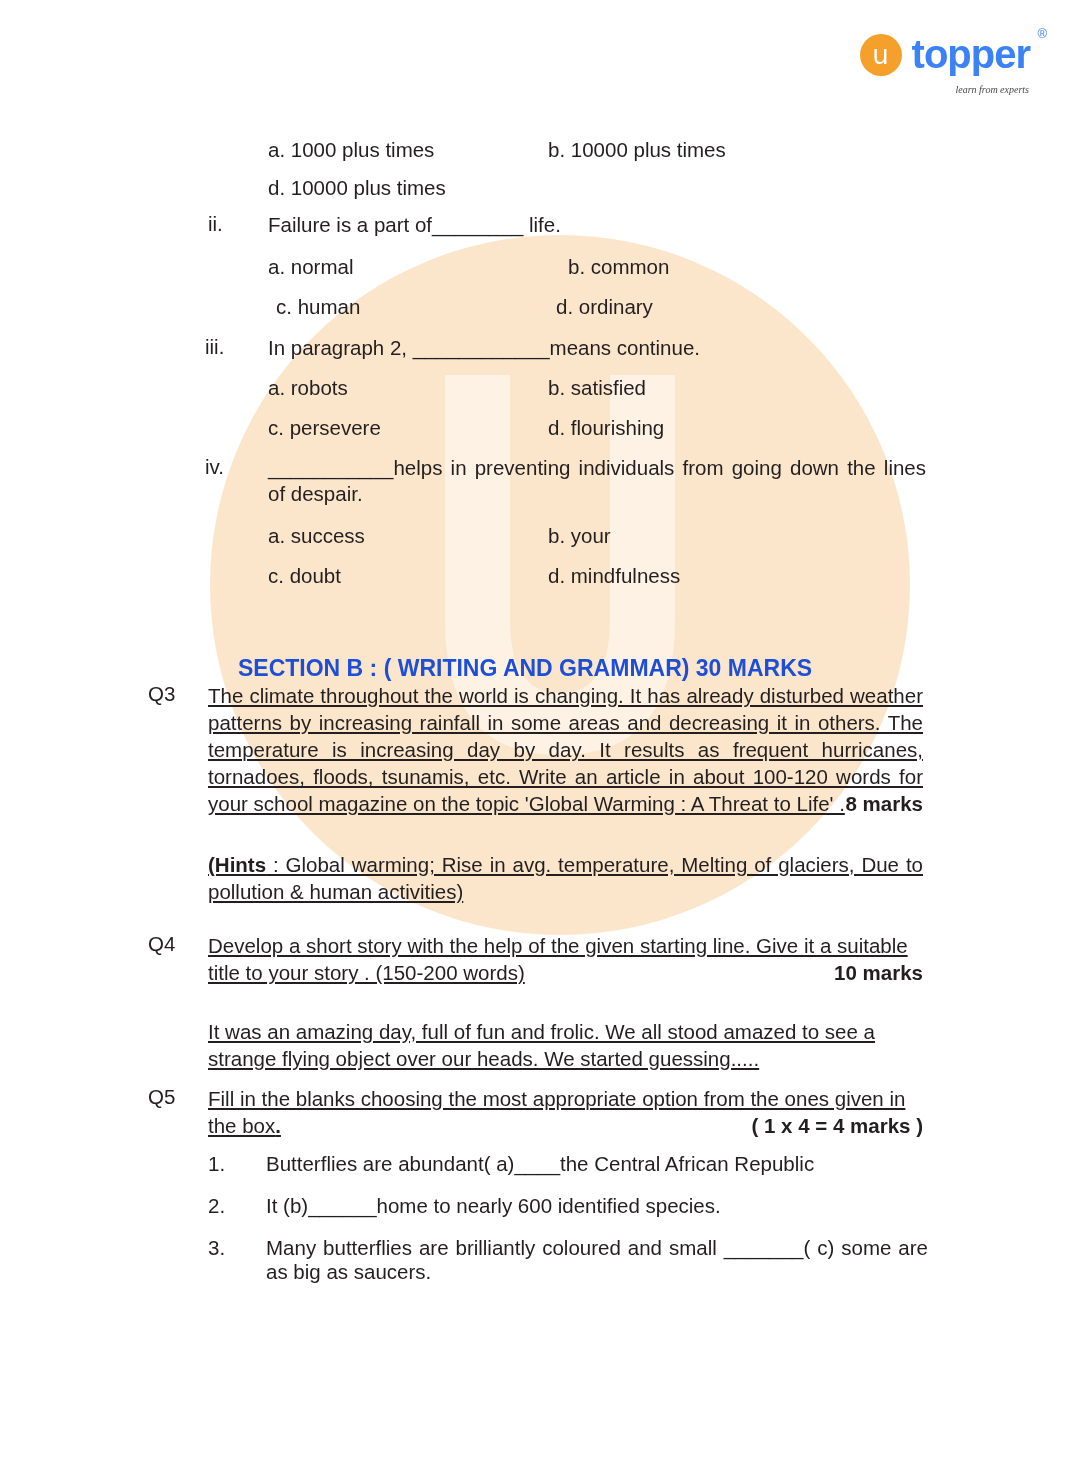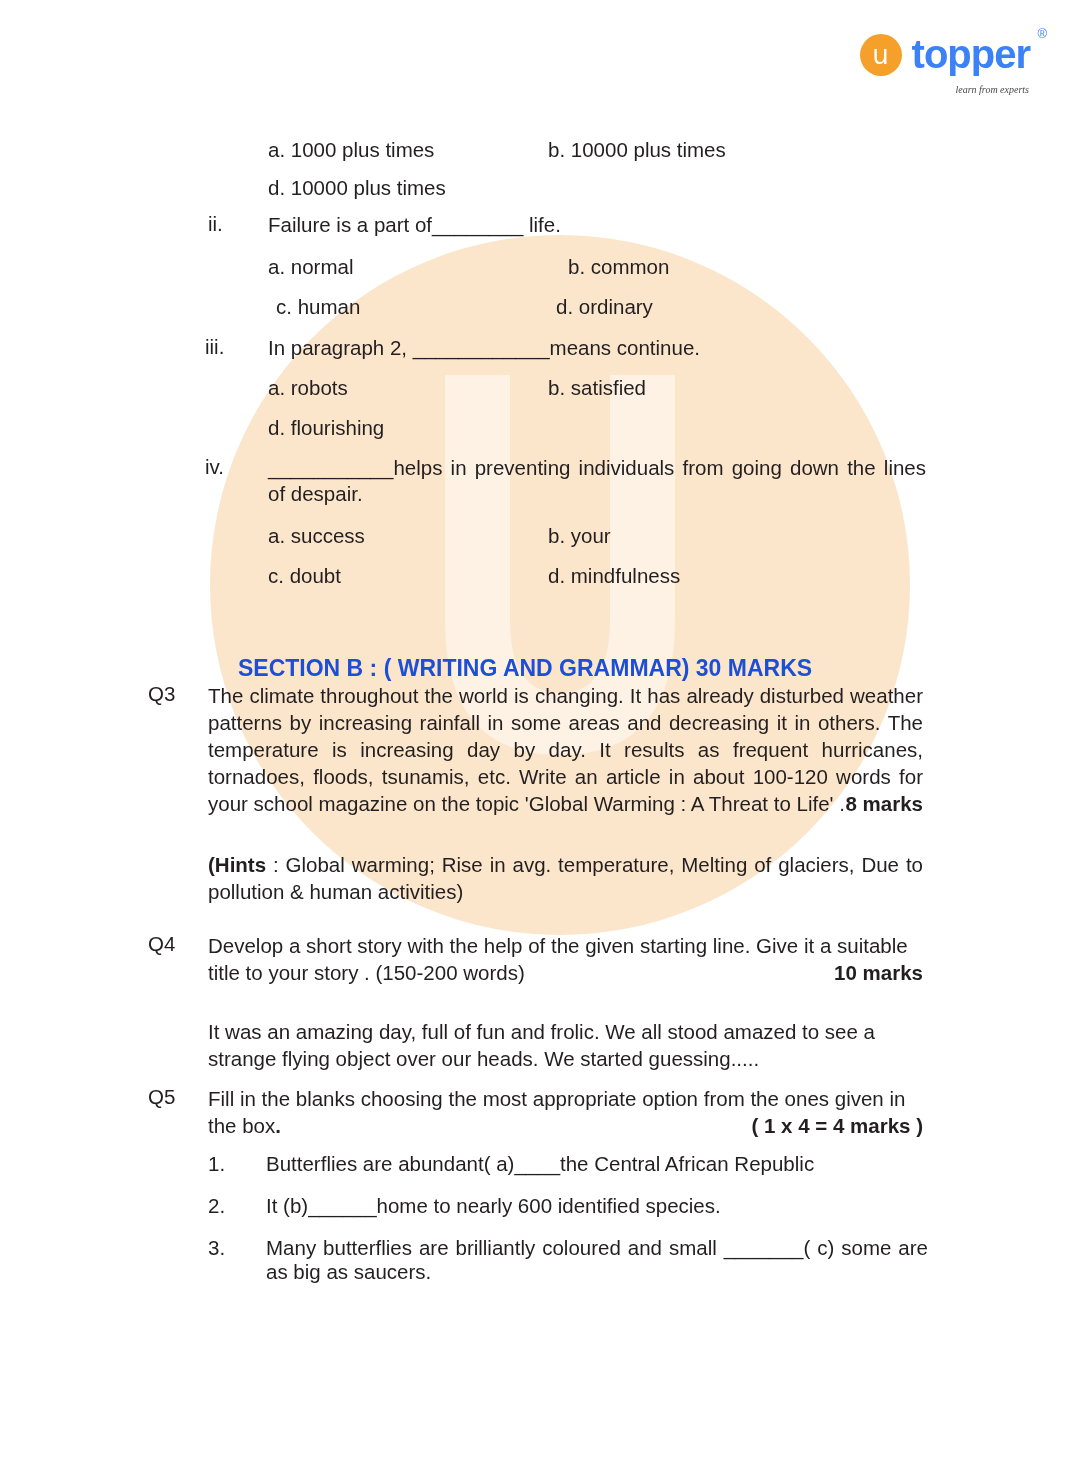--- a/index.html
+++ b/index.html
@@ -108,20 +108,21 @@
     left: 148px;
     font-size: 20.5px;
   }
   .qbody {
     position: absolute;
     left: 208px;
     width: 715px;
     font-size: 20.5px;
     line-height: 1.32;
     text-align: justify;
+    text-decoration: underline;
   }
   .qbody.nojust { text-align: left; }
 
   .romnum {
     position: absolute;
     font-size: 20.5px;
   }
 
   .section-head {
     position: absolute;
@@ -197,20 +198,21 @@
     <div>d.   ordinary</div>
   </div>
 
   <div class="romnum" style="left:205px; top:335px;">iii.</div>
   <div class="row" style="left:268px; top:335px; width:680px;">In paragraph 2, ____________means continue.</div>
   <div class="row opt-row" style="left:268px; top:375px; width:660px;">
     <div class="opt-a">a. robots</div>
     <div>b.   satisfied</div>
   </div>
   <div class="row opt-row" style="left:268px; top:415px; width:660px;">
+    <div class="opt-a">c. persevere</div>
     <div>d.   flourishing</div>
   </div>
 
   <div class="romnum" style="left:205px; top:455px;">iv.</div>
   <div class="row" style="left:268px; top:455px; width:658px; text-align:justify;">___________helps in preventing individuals from going down the lines of despair.</div>
   <div class="row opt-row" style="left:268px; top:523px; width:660px;">
     <div class="opt-a">a. success</div>
     <div>b.   your</div>
   </div>
   <div class="row opt-row" style="left:268px; top:563px; width:660px;">

